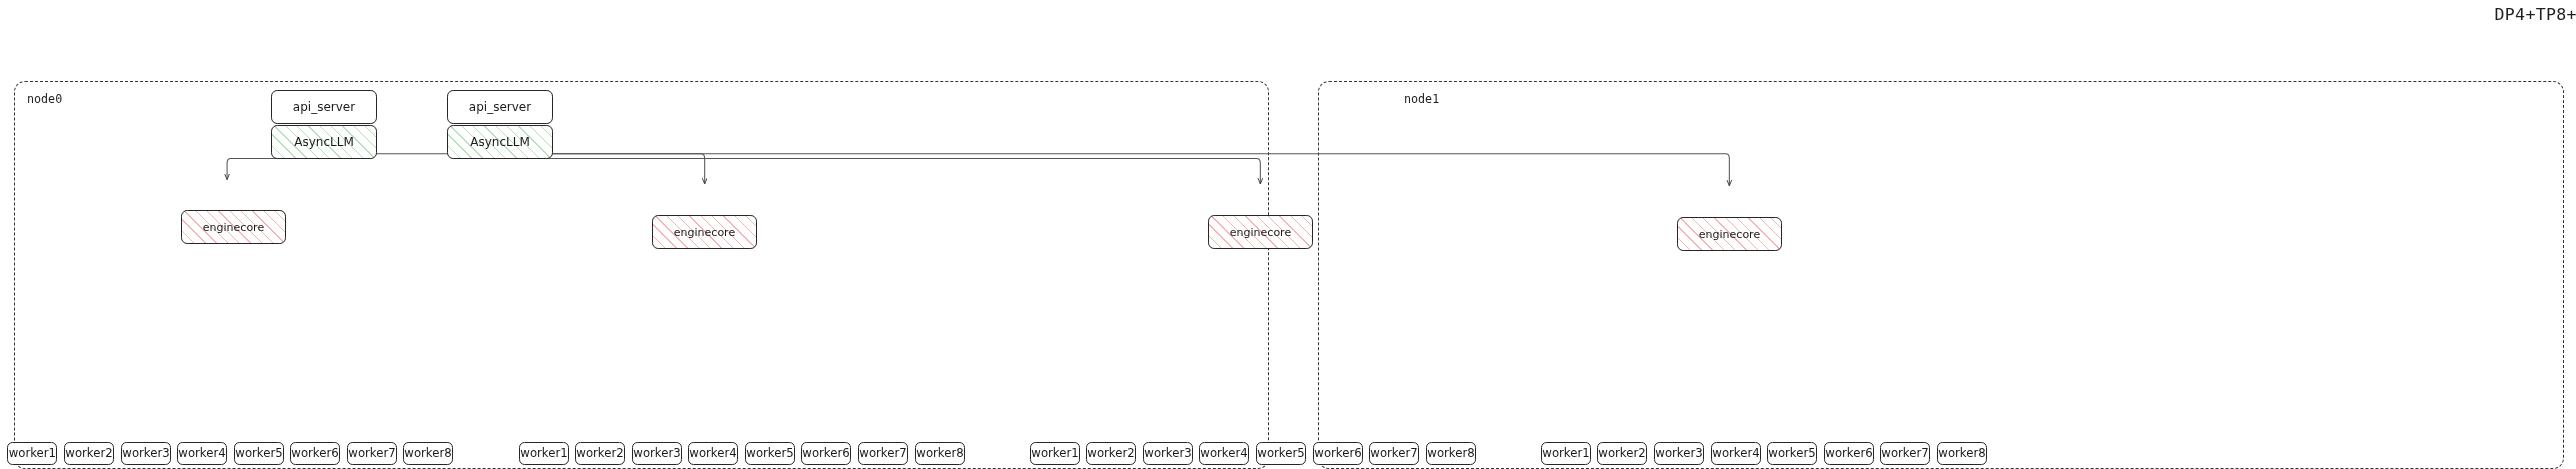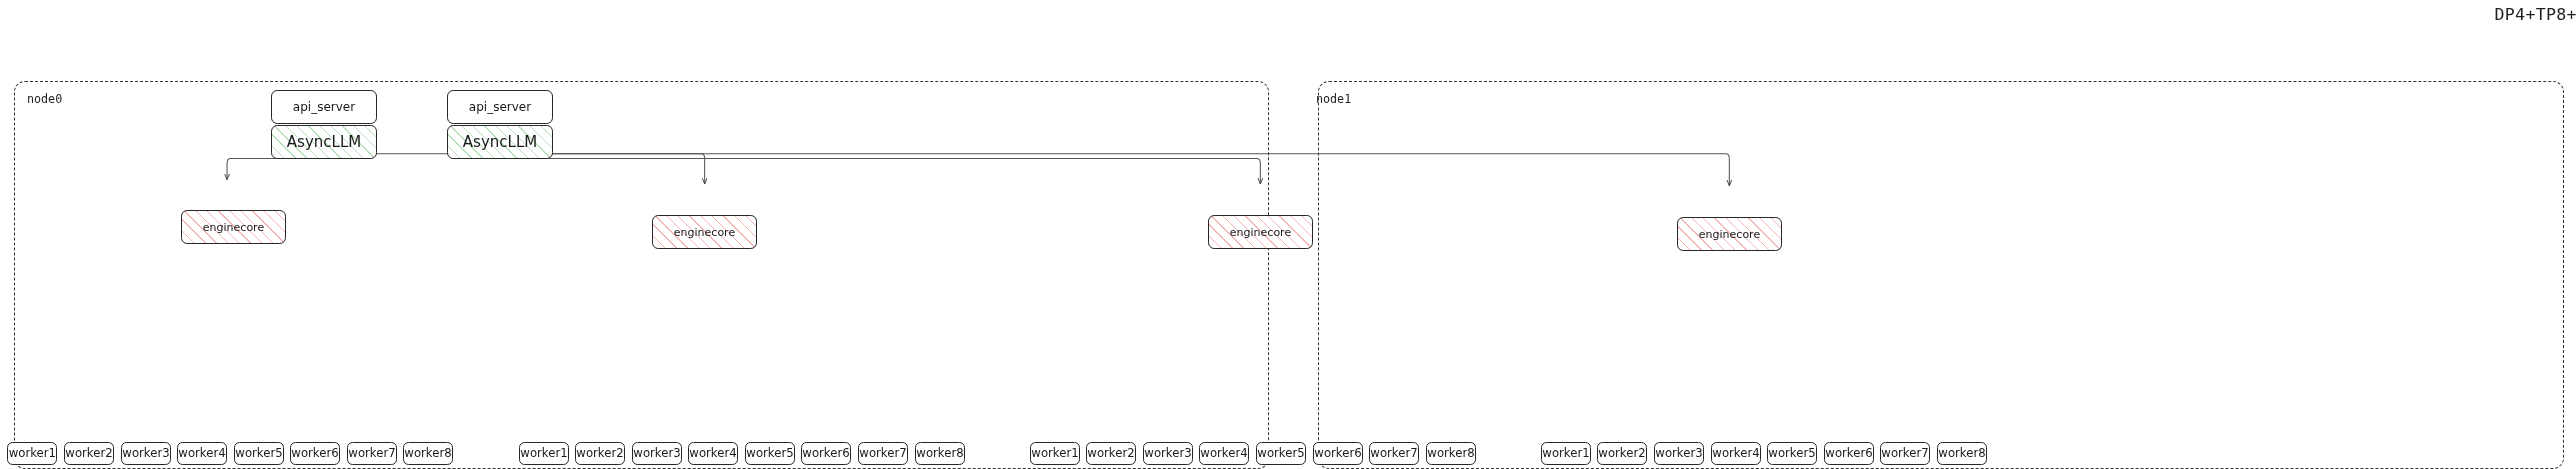--- a/index.html
+++ b/index.html
@@ -72,21 +72,21 @@
     line-height: 1;
   }
 
   .box-apiserver {
     background: #ffffff;
     font-size: 12px;
   }
 
   
   .box-asyncllm {
-    font-size: 15px;
+    font-size: 12px;
     background-color: #ffffff;
     background-image: repeating-linear-gradient(
         45deg,
         rgba(120, 200, 130, 0.55) 0px,
         rgba(120, 200, 130, 0.55) 1px,
         rgba(255,255,255,0) 1px,
         rgba(255,255,255,0) 8px);
     text-align: right;
   }
 
@@ -204,21 +204,21 @@
       <div class="box box-worker" style="left: 801px; top: 418px; width: 50px; height: 23.4px;">
         <span class="lbl">worker6</span>
       </div>
       <div class="box box-worker" style="left: 858px; top: 418px; width: 50px; height: 23.4px;">
         <span class="lbl">worker7</span>
       </div>
       <div class="box box-worker" style="left: 915px; top: 418px; width: 50px; height: 23.4px;">
         <span class="lbl">worker8</span>
       </div>
       <div class="node-cluster" style="left: 1318px; top: 57px; width: 1246px; height: 388px;"></div>
-      <div class="node-label" style="left: 1316px; top: 68px;">node1</div>
+      <div class="node-label" style="left: 1404px; top: 68px;">node1</div>
       <div class="box box-enginecore" style="left: 1208px; top: 191px; width: 105px; height: 34px;">
         <span class="lbl">enginecore</span>
       </div>
       <div class="box box-enginecore" style="left: 1677px; top: 193px; width: 105px; height: 34px;">
         <span class="lbl">enginecore</span>
       </div>
       <div class="box box-worker" style="left: 1030px; top: 418px; width: 50px; height: 23.4px;">
         <span class="lbl">worker1</span>
       </div>
       <div class="box box-worker" style="left: 1086px; top: 418px; width: 50px; height: 23.4px;">

